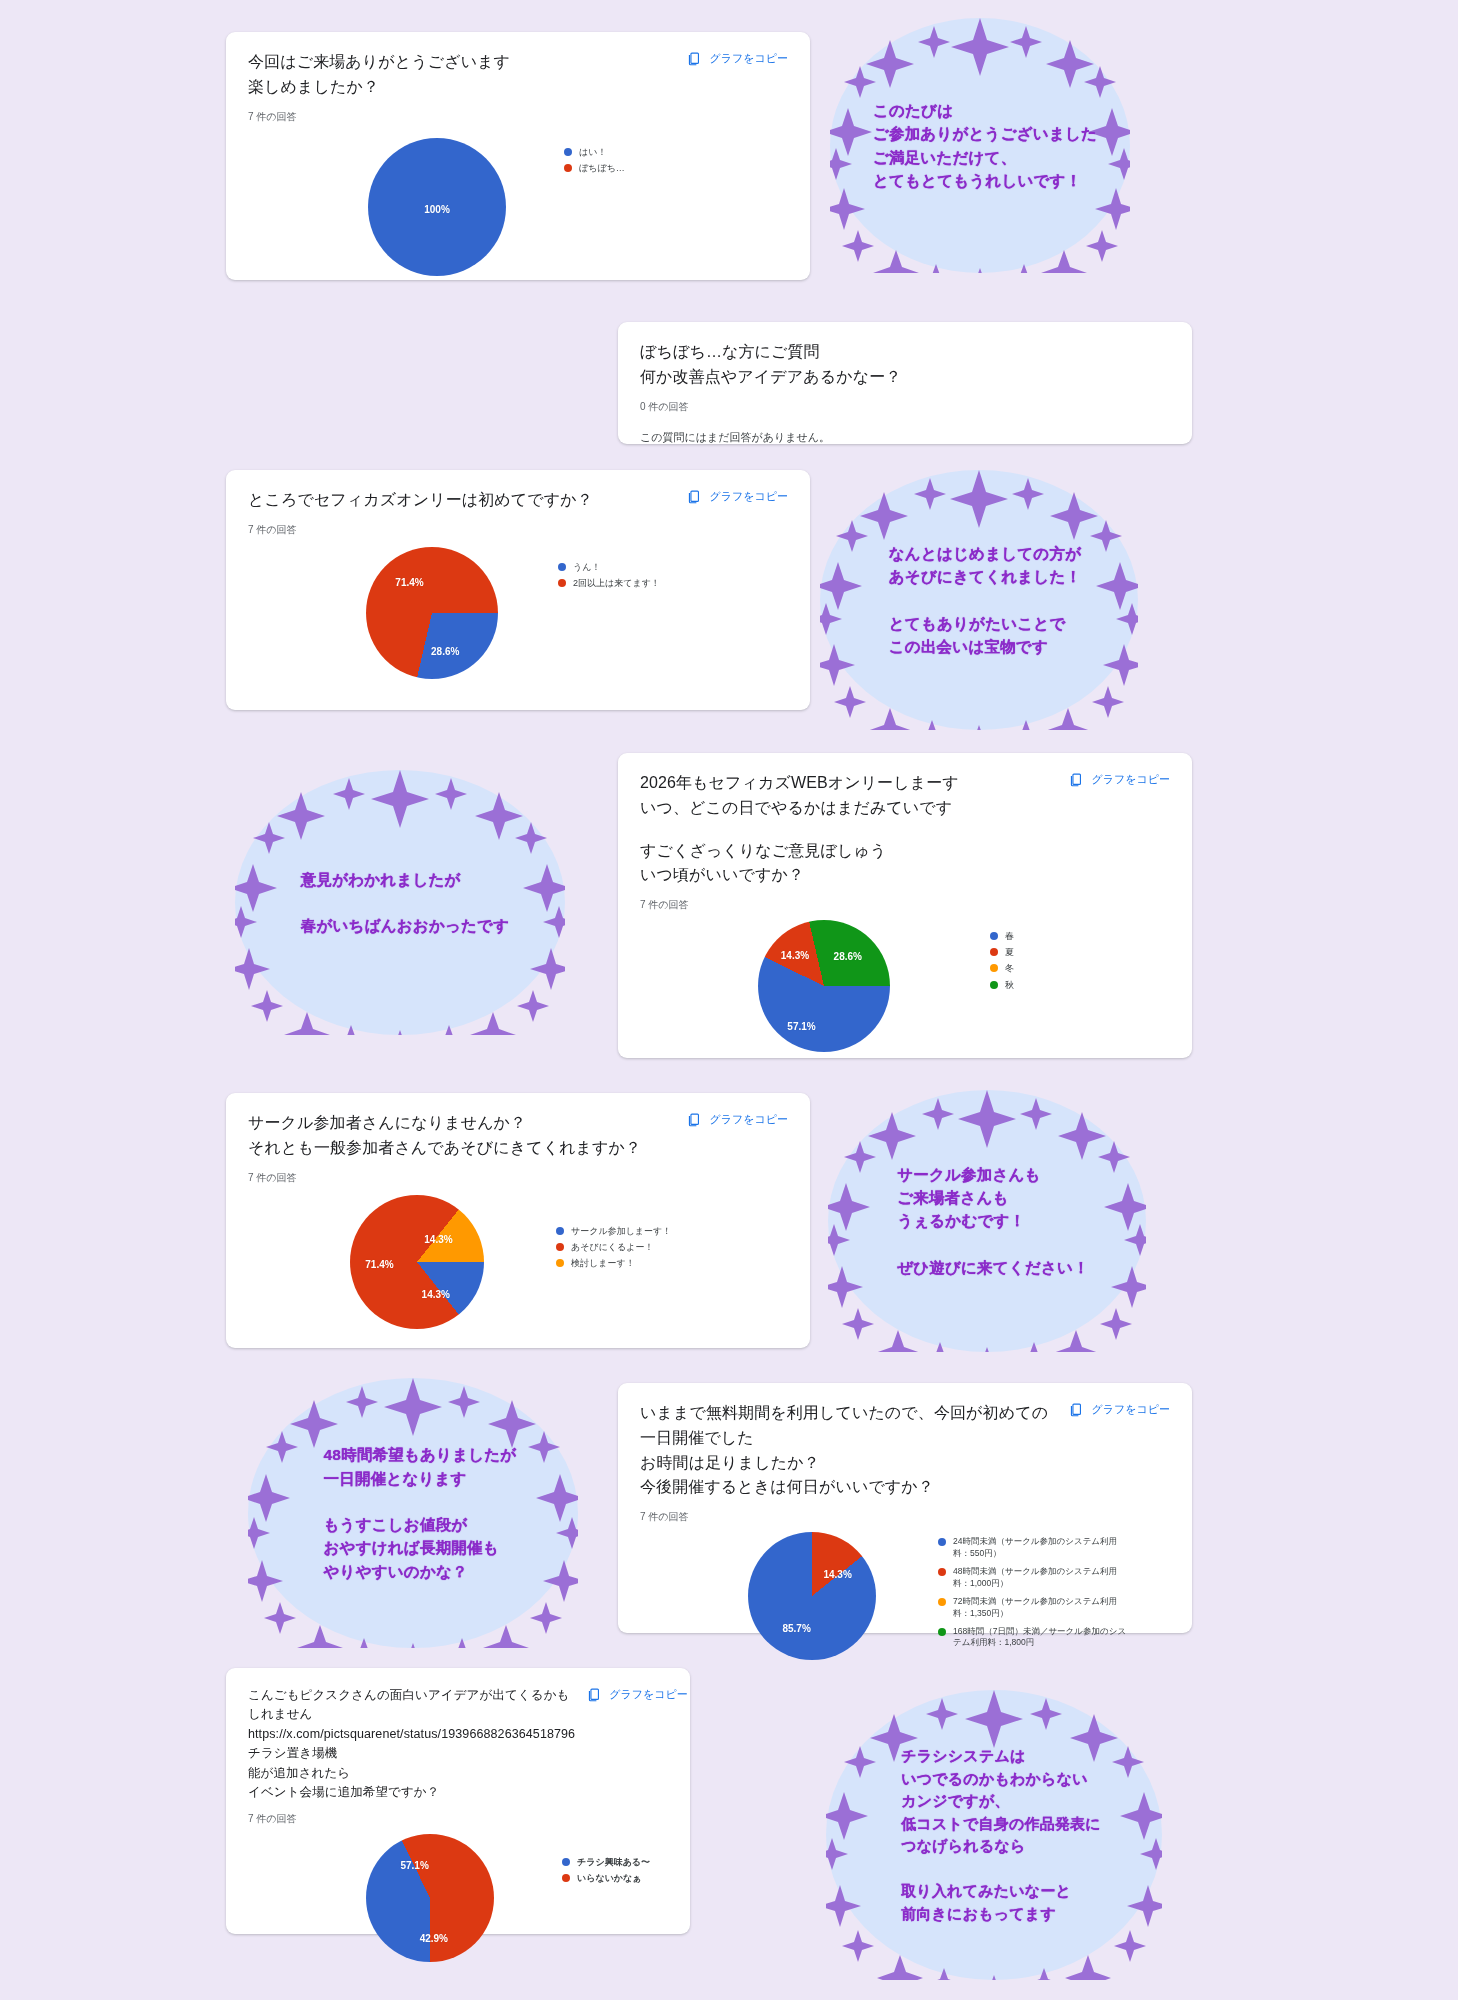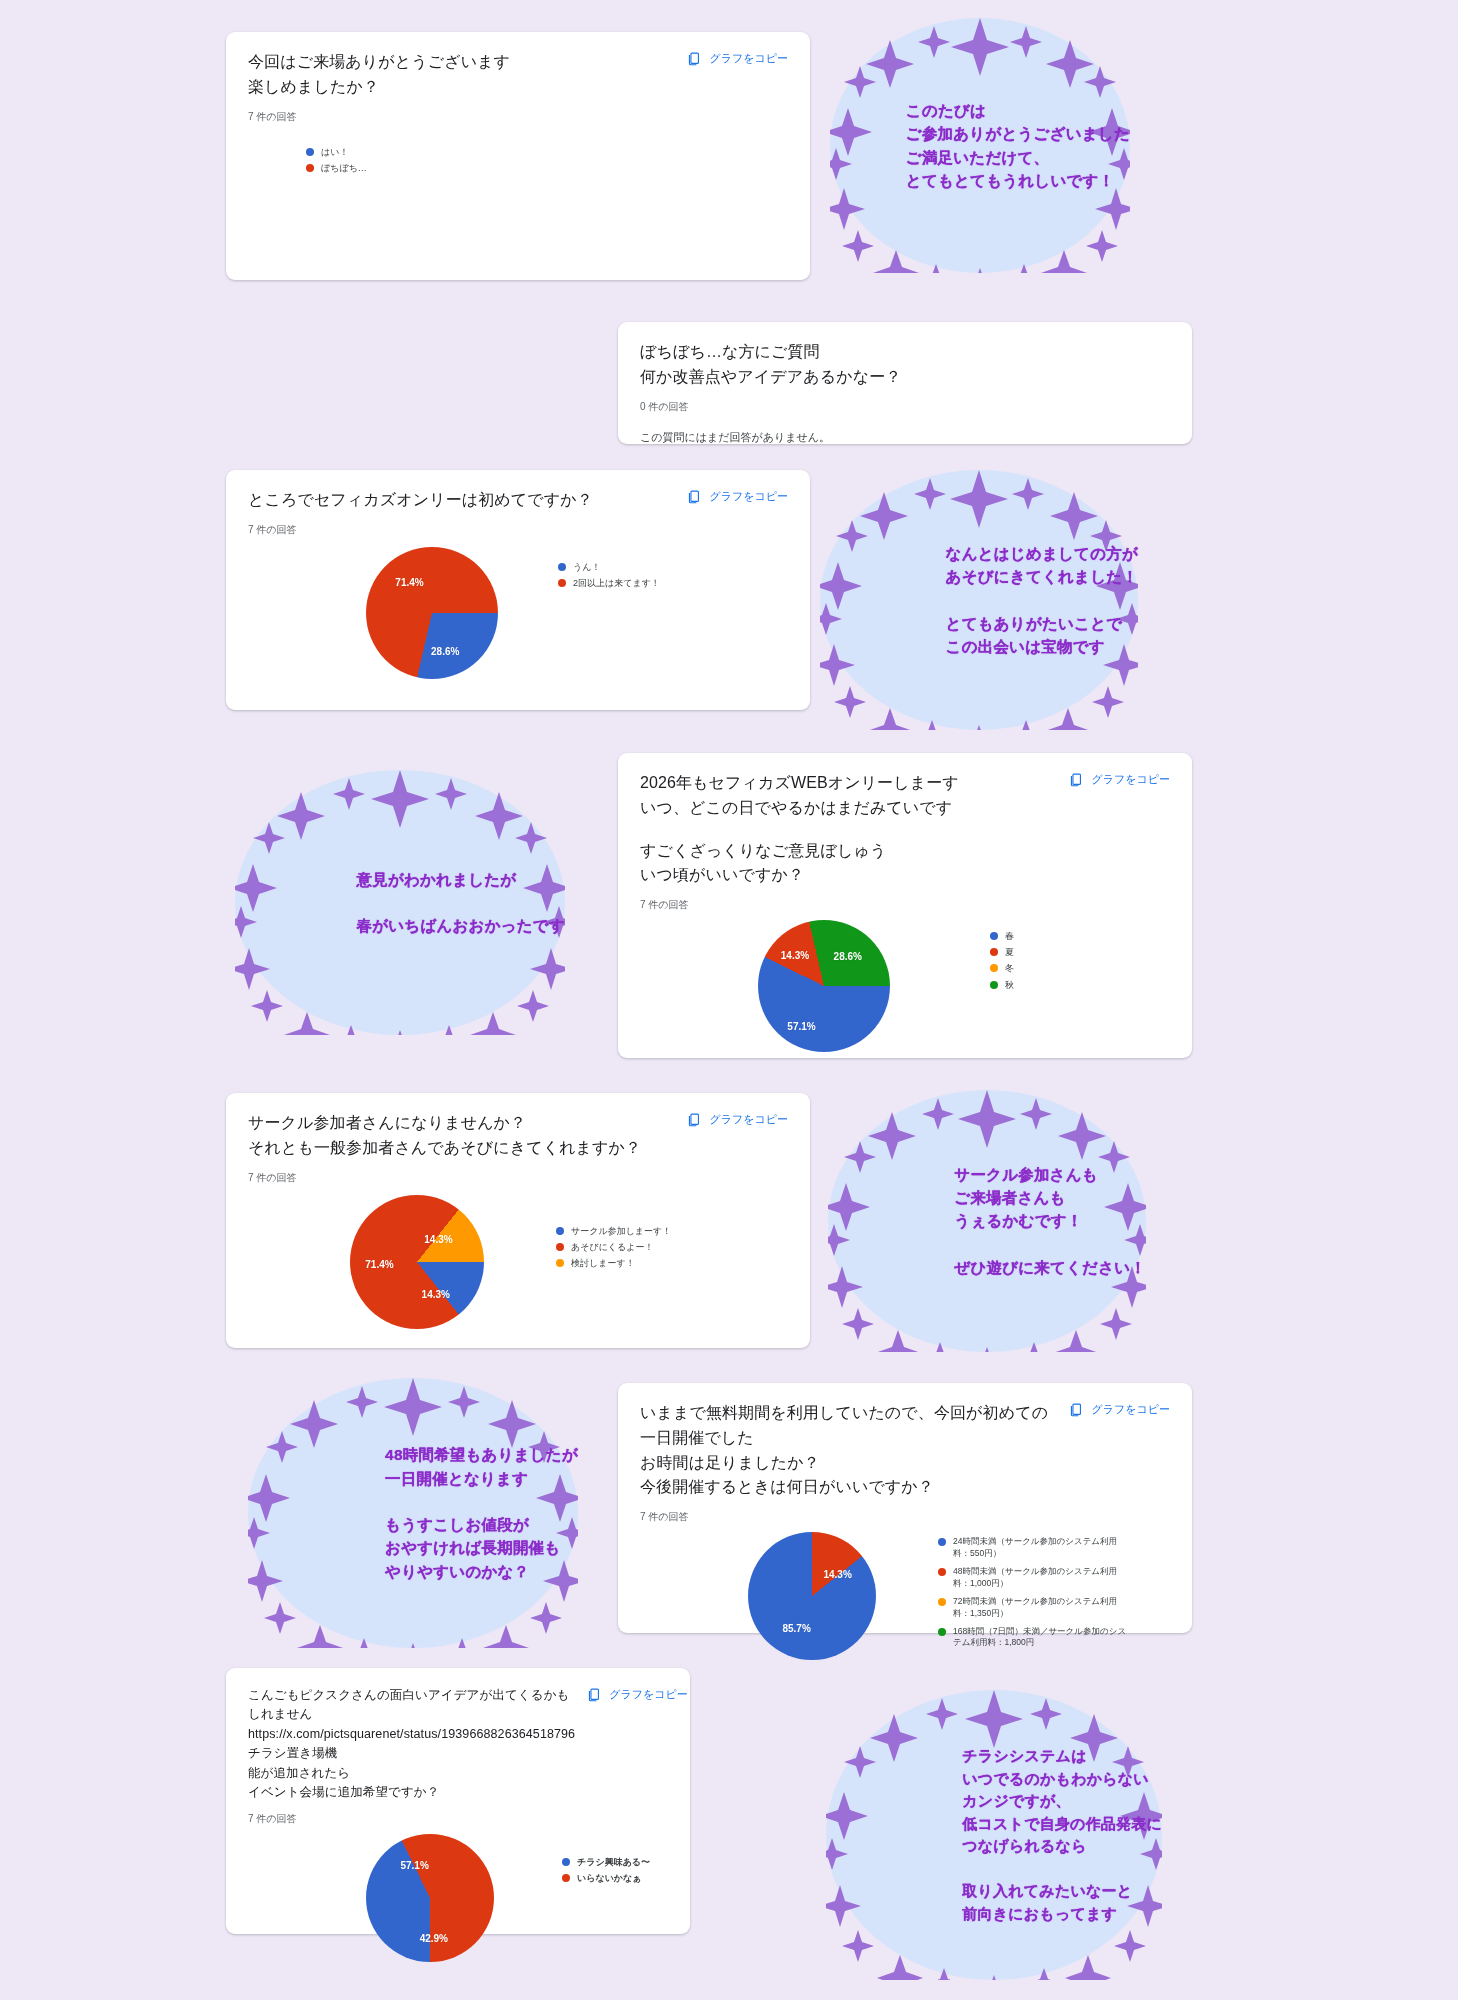--- a/index.html
+++ b/index.html
@@ -59,21 +59,21 @@
     margin-bottom:4px; font-size:9px; color:#3c4043; line-height:1.35;
   }
   .legend-item.big{ font-size:8.5px; margin-bottom:7px; max-width:196px; }
   .dot{
     width:8px;height:8px;border-radius:50%;flex:0 0 auto;margin-top:2px;
   }
 
   
   .bubble{
     position:absolute;
-    display:flex; align-items:center; justify-content:flex-end;
+    display:flex; align-items:center; justify-content:center;
     text-align:left;
   }
   .bubble .blob{
     position:absolute; inset:0;
     border-radius:50%;
     background:#D6E4FB;
   }
   .bubble .sparkles{ position:absolute; inset:0; }
   .bubble .txt{
     position:relative; z-index:3;
@@ -99,20 +99,25 @@
           <rect x="4.2" y="2.2" width="8" height="11" rx="1"></rect>
           <path d="M2.6 4.2v9.4a1 1 0 0 0 1 1h6.4"></path>
         </svg>
       </span>
       <span>グラフをコピー</span>
     </div>
   </div>
   <div class="q-sub">7 件の回答</div>
 
   <div class="chart-row">
+    <div class="pie-wrap" style="margin-left:120px;">
+      <div class="pie" style="width:138px;height:138px;background:#3366CC;">
+        <div class="pie-label" style="left:50%; top:52%;">100%</div>
+      </div>
+    </div>
     <div class="legend" style="margin-left:58px; align-self:flex-start; margin-top:8px;">
       <div class="legend-item">
         <span class="dot" style="background:#3366CC"></span>
         <span>はい！</span>
       </div>
       <div class="legend-item">
         <span class="dot" style="background:#DC3912"></span>
         <span>ぼちぼち…</span>
       </div>
     </div>

